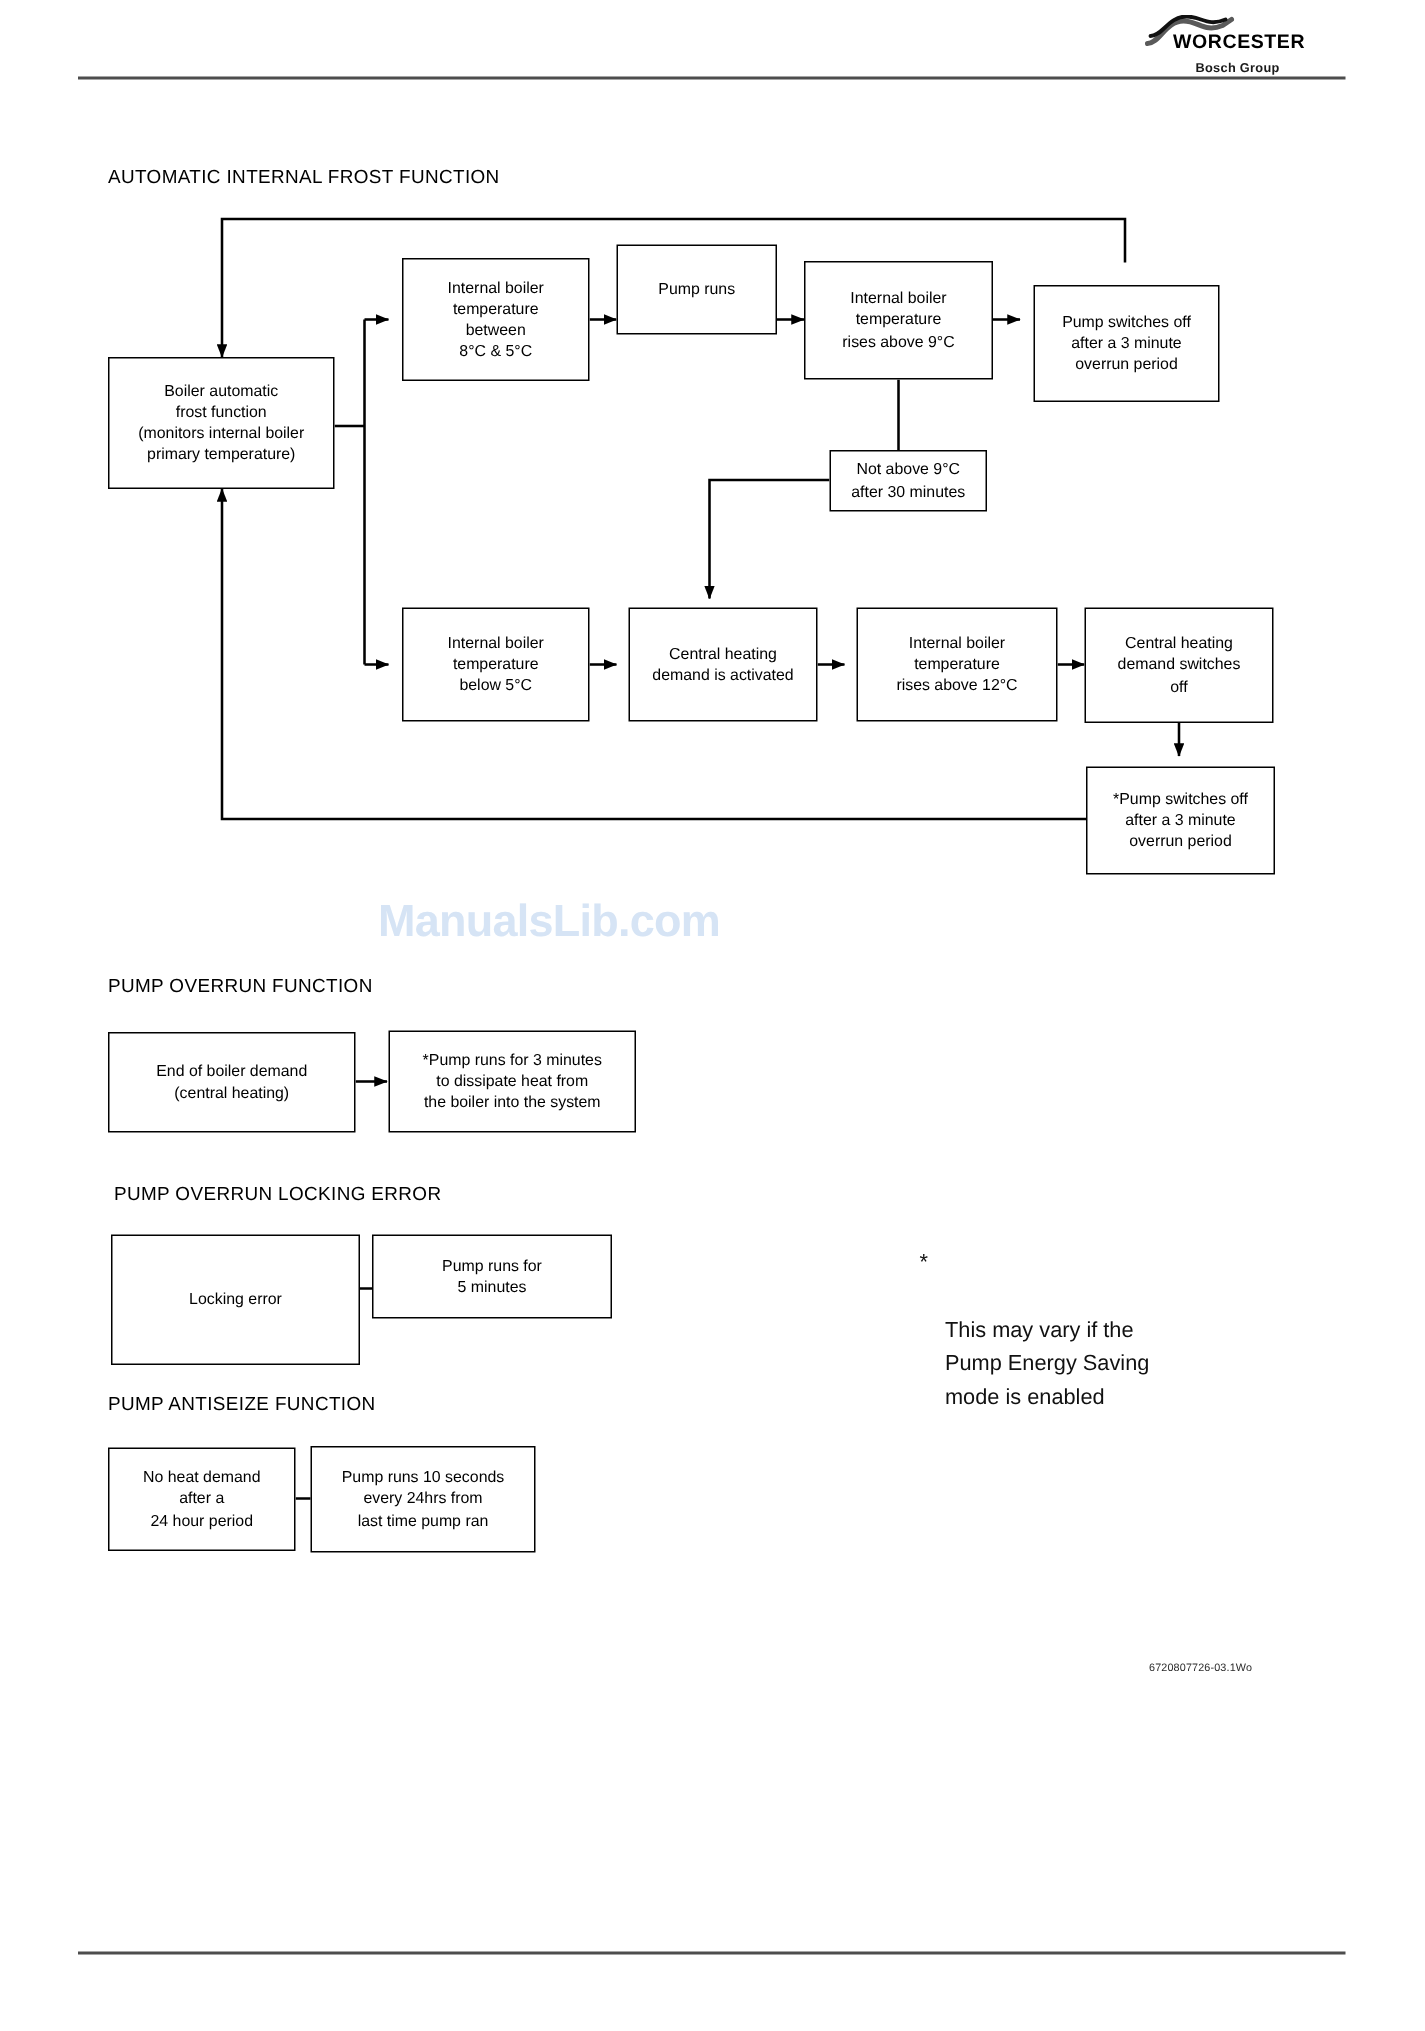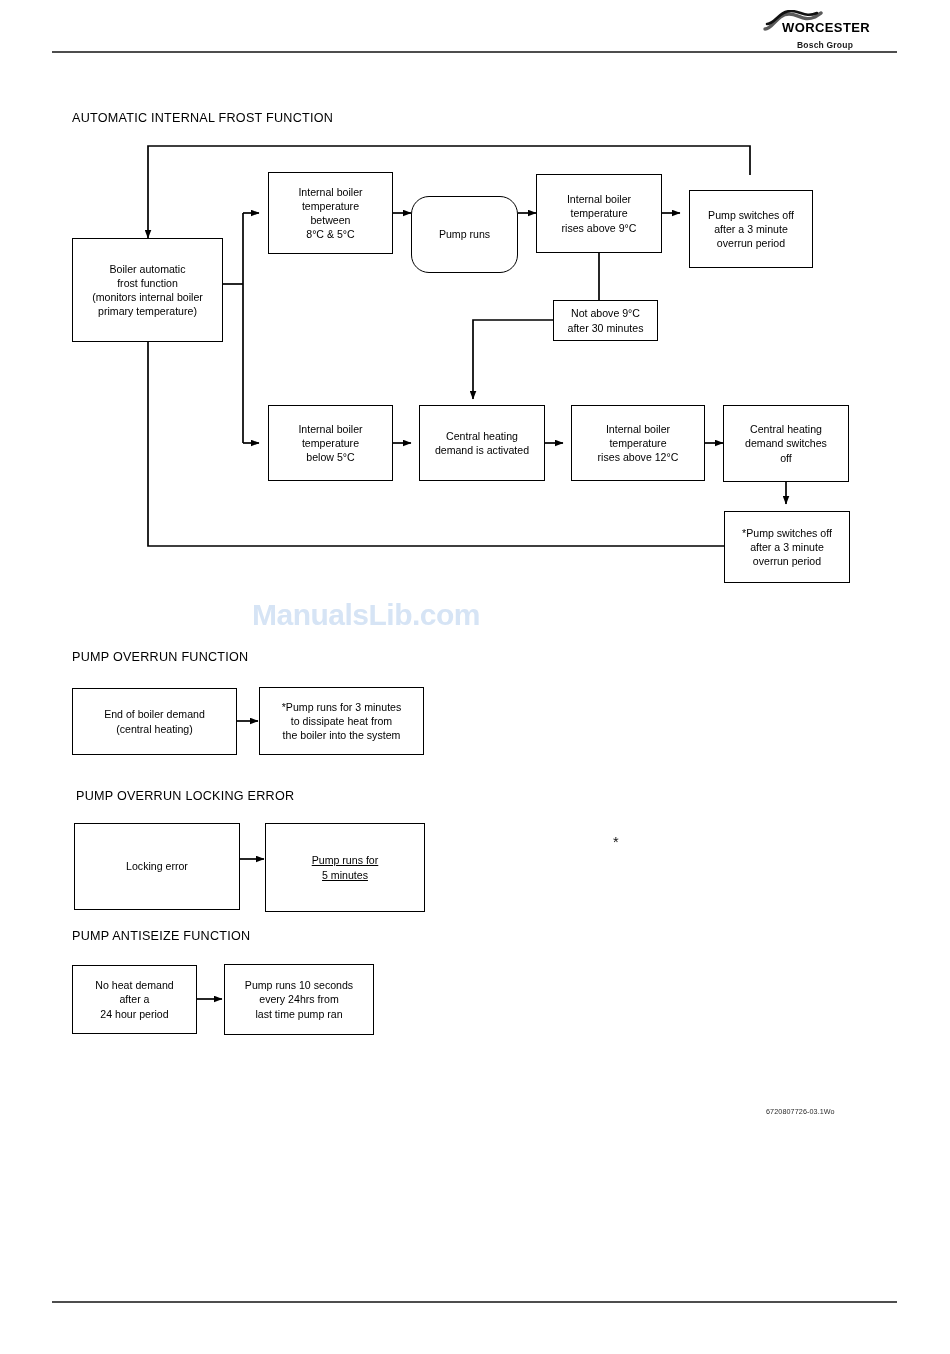--- a/index.html
+++ b/index.html
@@ -180,29 +180,29 @@
     <path d="M237,721 L258,721" marker-end="url(#ah)"></path>
 
     <path d="M240,859 L264,859" marker-end="url(#ah)"></path>
 
     <path d="M197,999 L222,999" marker-end="url(#ah)"></path>
   </g>
 </svg>
 
 <div class="heading" style="left:72px; top:111px;">AUTOMATIC  INTERNAL FROST FUNCTION</div>
 
-<div class="fbox" style="left:72px; top:238px; width:151px; height:104px;">
+<div class="fbox" style="left:72px; top:238px; width:151px; height:88px;">
   <span>Boiler automatic<br>frost function<br>(monitors internal boiler<br>primary temperature)</span>
 </div>
 
 <div class="fbox" style="left:268px; top:172px; width:125px; height:82px;">
   <span>Internal boiler<br>temperature<br>between<br>8°C &amp; 5°C</span>
 </div>
 
-<div class="fbox" style="left:411px; top:196px; width:107px; height:77px;border-radius:18px;">
+<div class="fbox" style="left:411px; top:163px; width:107px; height:60px;">
   <span>Pump runs</span>
 </div>
 
 <div class="fbox" style="left:536px; top:174px; width:126px; height:79px;">
   <span>Internal boiler<br>temperature<br>rises above 9°C</span>
 </div>
 
 <div class="fbox" style="left:689px; top:190px; width:124px; height:78px;text-align:center;">
   <span>Pump switches off<br>after a 3 minute<br>overrun period</span>
 </div>
@@ -242,31 +242,32 @@
 <div class="fbox" style="left:259px; top:687px; width:165px; height:68px;">
   <span>*Pump runs for 3 minutes<br>to dissipate heat from<br>the boiler into the system</span>
 </div>
 
 <div class="heading" style="left:76px; top:789px;">PUMP OVERRUN LOCKING ERROR</div>
 
 <div class="fbox" style="left:74px; top:823px; width:166px; height:87px;">
   <span>Locking error</span>
 </div>
 
-<div class="fbox" style="left:265px; top:823px; width:160px; height:89px;text-decoration:underline;">
+<div class="fbox" style="left:248px; top:823px; width:160px; height:56px;">
   <span>Pump runs for<br>5 minutes</span>
 </div>
 
 <div class="footnote">
   <span class="star">*</span>
+  <span class="lines">This may vary if the<br>Pump Energy Saving<br>mode is enabled</span>
 </div>
 
 <div class="heading" style="left:72px; top:929px;">PUMP ANTISEIZE FUNCTION</div>
 
 <div class="fbox" style="left:72px; top:965px; width:125px; height:69px;">
   <span>No heat demand<br>after a<br>24 hour period</span>
 </div>
 
-<div class="fbox" style="left:224px; top:964px; width:150px; height:71px;">
+<div class="fbox" style="left:207px; top:964px; width:150px; height:71px;">
   <span>Pump runs  10 seconds<br>every 24hrs from<br>last time pump ran</span>
 </div>
 
 <div class="doccode">6720807726-03.1Wo</div>
 
 </body></html>

